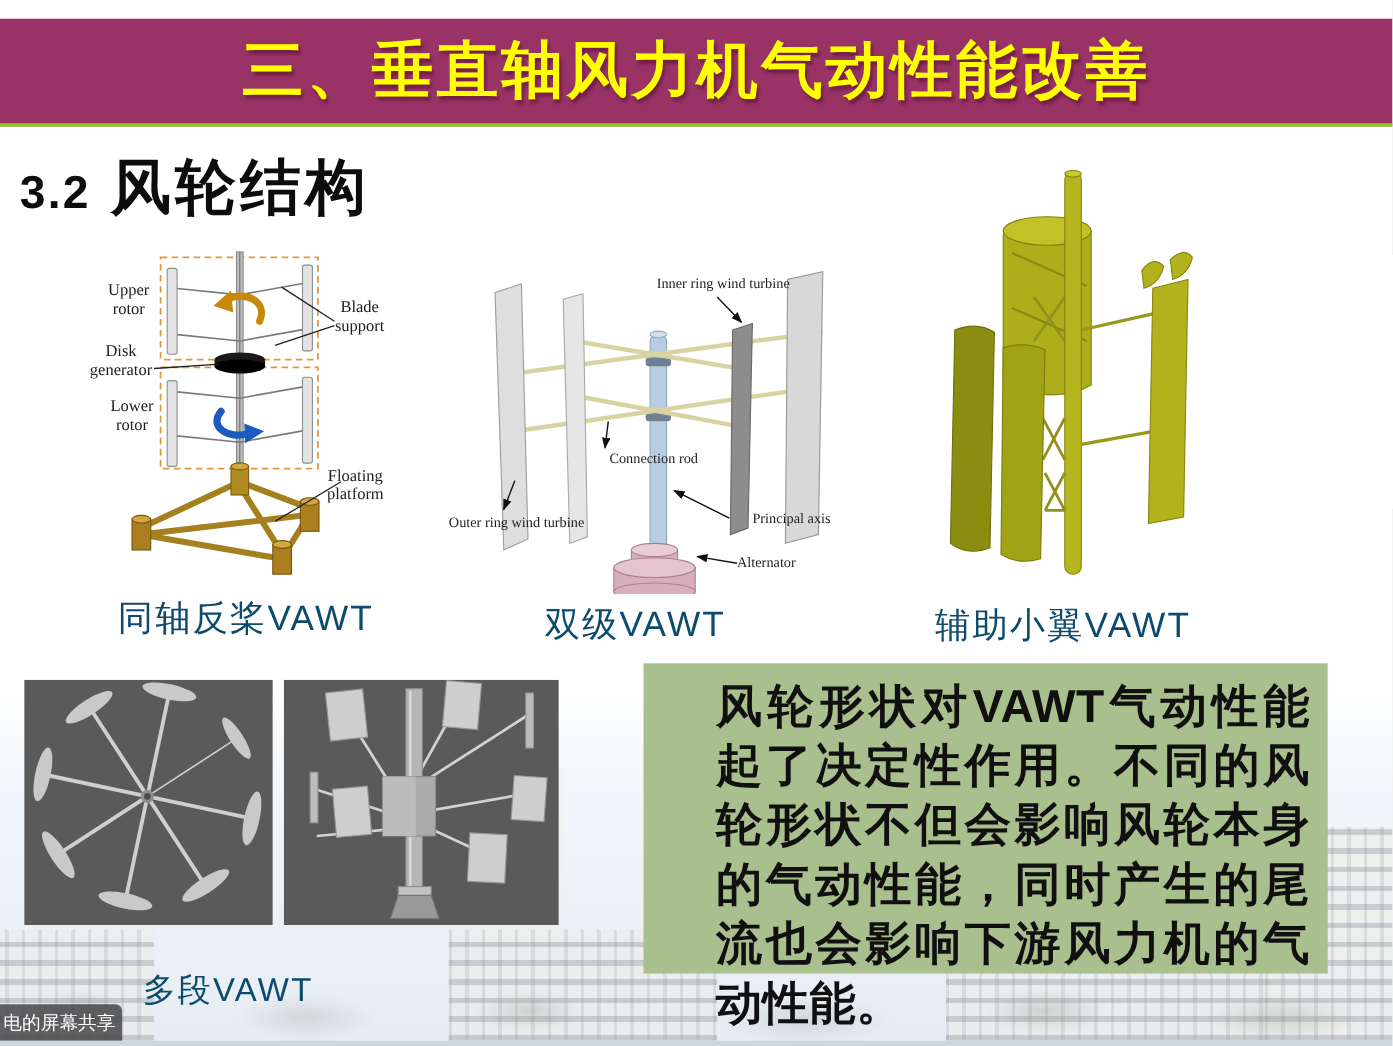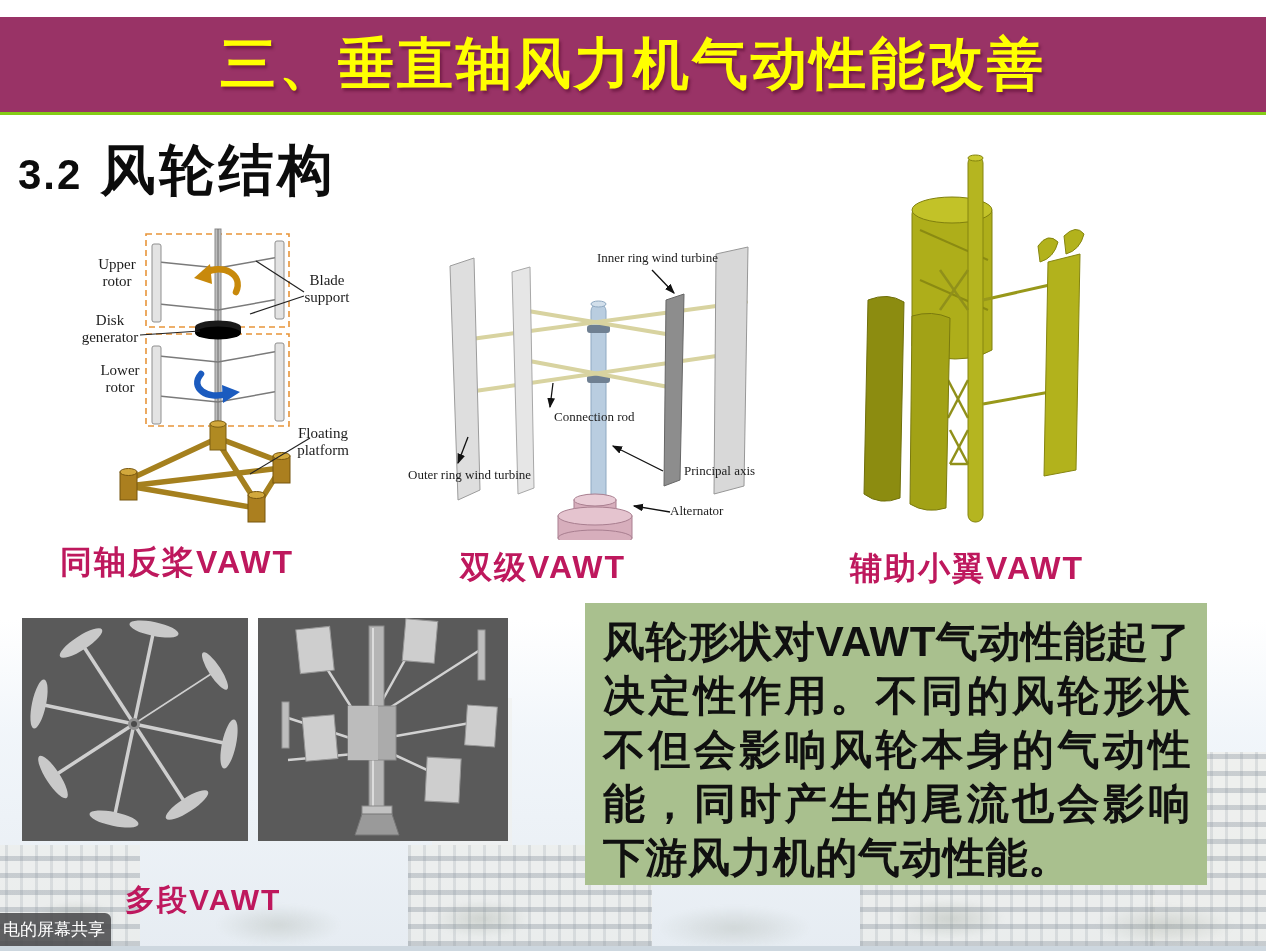--- a/index.html
+++ b/index.html
@@ -32,31 +32,31 @@
   .banner-title{font-size:56px;font-weight:bold;color:#ffff00;letter-spacing:3px;
           text-shadow:2px 3px 3px rgba(70,0,35,.45);white-space:nowrap;}
 
   
   .heading{position:absolute;left:18px;top:134px;font-weight:bold;color:#0c0c0c;white-space:nowrap;}
   .heading .num{font-size:42px;letter-spacing:2px;}
   .heading .txt{font-size:55px;margin-left:18px;letter-spacing:4px;}
 
   
   .fig-svg{position:absolute;}
-  .caption{position:absolute;font-weight:bold;color:#be185d;text-align:left;
+  .caption{position:absolute;font-weight:normal;color:#0c4a6e;text-align:right;
            font-size:32px;letter-spacing:2px;white-space:nowrap;}
   .dlabel{position:absolute;font-family:"Liberation Serif",serif;font-size:15px;color:#1c1c1c;
           text-align:center;line-height:1.12;}
   .dlabel.sm{font-size:13px;white-space:nowrap;line-height:1;}
 
   
   .note{position:absolute;left:585px;top:603px;width:622px;height:282px;background:#a9c08e;
         padding:12px 16px 8px 18px;}
   .note-text{font-size:42px;font-weight:bold;color:#101010;line-height:1.285;
-        letter-spacing:.5px;text-align:justify;font-family:"Liberation Sans",sans-serif;}
+        letter-spacing:.5px;text-align:justify;font-family:"Liberation Sans",sans-serif;margin-left:48px;}
 
   
   .share-pill{position:absolute;left:0;top:913px;height:49px;min-width:107px;
         background:rgba(70,70,73,.85);border-radius:0 6px 6px 0;color:#ffffff;
         font-size:17px;line-height:33px;padding:0 6px 0 3px;white-space:nowrap;}
   .bottom-strip{position:absolute;left:0;top:946px;width:1266px;height:5px;background:#cdd7df;}
 </style>
 </head>
 <body>
 

